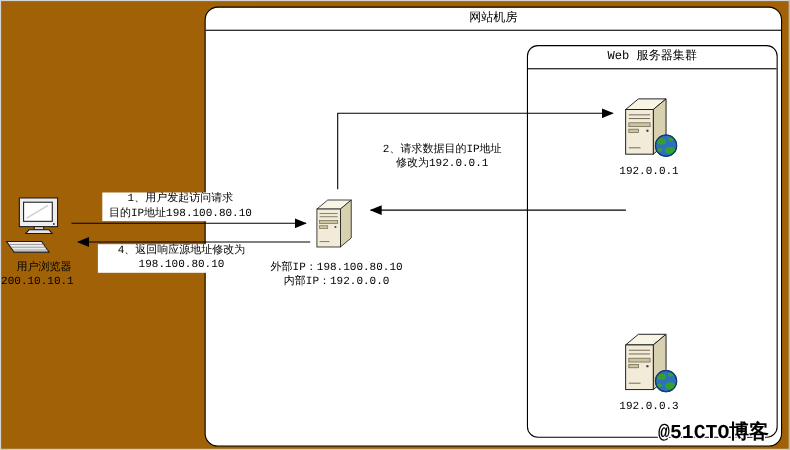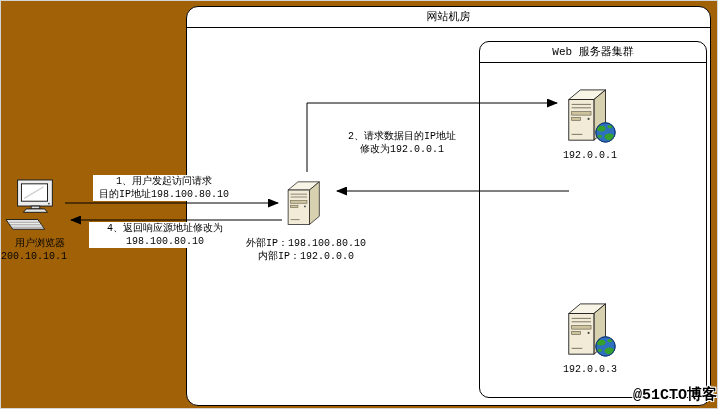--- a/index.html
+++ b/index.html
@@ -20,21 +20,21 @@
   .client-labels{left:0;top:236px;width:64px;text-align:right;}
   .lb-labels{left:225px;top:236px;width:160px;}
   .server-group{position:absolute;left:562px;width:66px;text-align:left;}
   .server-group .slabel{margin-top:1px;line-height:13px;}
   .sg1{top:86px;} .sg2{top:200px;} .sg3{top:300px;}
   .step1{left:92px;top:174px;width:140px;}
   .step2{left:335px;top:82px;width:130px;margin-top:47px;}
   .step3{left:428px;top:163px;width:118px;}
   .step4{left:88px;top:221px;width:150px;}
   .watermark{
-    position:absolute;right:0;bottom:4px;font-size:15px;font-weight:bold;color:#000;
+    position:absolute;right:18px;bottom:4px;font-size:18px;font-weight:bold;color:#000;
     text-shadow:1px 1px 0 #fff,-1px -1px 0 #fff,1px -1px 0 #fff,-1px 1px 0 #fff;
   }
   .defs-svg{position:absolute;width:0;height:0;}
 </style>
 </head>
 <body>
 
 <div class="canvas">
 
   <svg class="defs-svg" aria-hidden="true">

